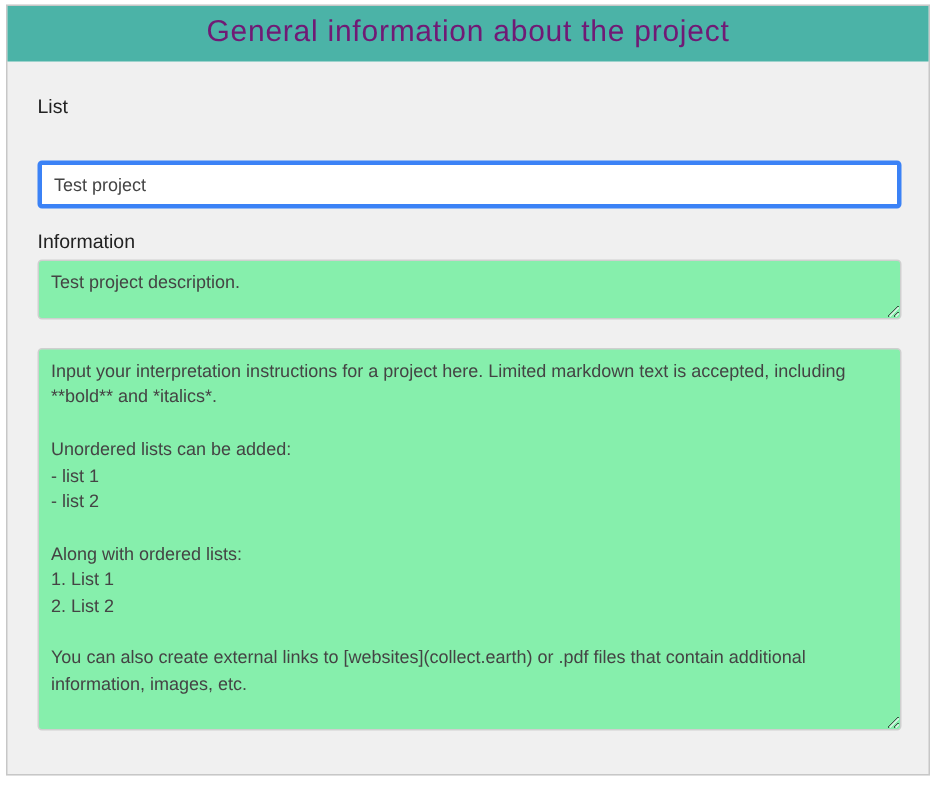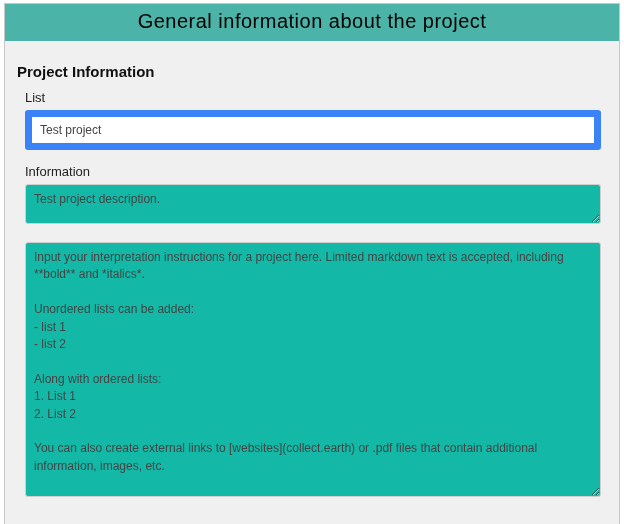--- a/index.html
+++ b/index.html
@@ -15,21 +15,21 @@
       overflow: hidden;
     }
     .panel {
       width: 616px;
       margin: 3px auto 0;
       border: 1px solid #c7c7c7;
       background: #f0f0f0;
     }
     .banner {
       background: #4bb3a7;
-      color: #000000;
+      color: #701a75;
       text-align: center;
       font-size: 20px;
       font-weight: 300;
       letter-spacing: 0.5px;
       padding: 6px 0 8px;
       font-family: "Segoe UI Light", "Segoe UI", Arial, sans-serif;
     }
     .inner {
       padding: 22px 18px 10px 12px;
     }
@@ -43,34 +43,35 @@
       margin-left: 8px;
       margin-bottom: 14px;
     }
     .label {
       font-size: 13px;
       color: #222;
       margin-bottom: 5px;
     }
     .input {
       width: 100%;
-      border: 7px solid #3b82f6;
+      border: 3px solid #3b82f6;
       border-radius: 3px;
       background: #fff;
       font-size: 12px;
       color: #444;
       padding: 6px 8px;
       outline: none;
       font-family: inherit;
+      margin-top: 24px;
     }
     .textarea {
       width: 100%;
       border: 1px solid #cfcfcf;
       border-radius: 3px;
-      background: #14b8a6;
+      background: #86efac;
       font-size: 12px;
       color: #444;
       padding: 6px 8px;
       outline: none;
       resize: both;
       font-family: inherit;
       line-height: 1.45;
     }
     .ta-desc {
       height: 40px;
@@ -79,21 +80,20 @@
       height: 255px;
       white-space: pre-wrap;
     }
   </style>
 </head>
 <body>
 
 <div class="panel">
   <div class="banner">General information about the project</div>
   <div class="inner">
-    <div class="section-title">Project Information</div>
 
     <div class="field-block">
       <div class="label">List</div>
       <input class="input" type="text" value="Test project" style="">
     </div>
 
     <div class="field-block">
       <div class="label">Information</div>
       <textarea class="textarea ta-desc" style="">Test project description.</textarea>
     </div>

